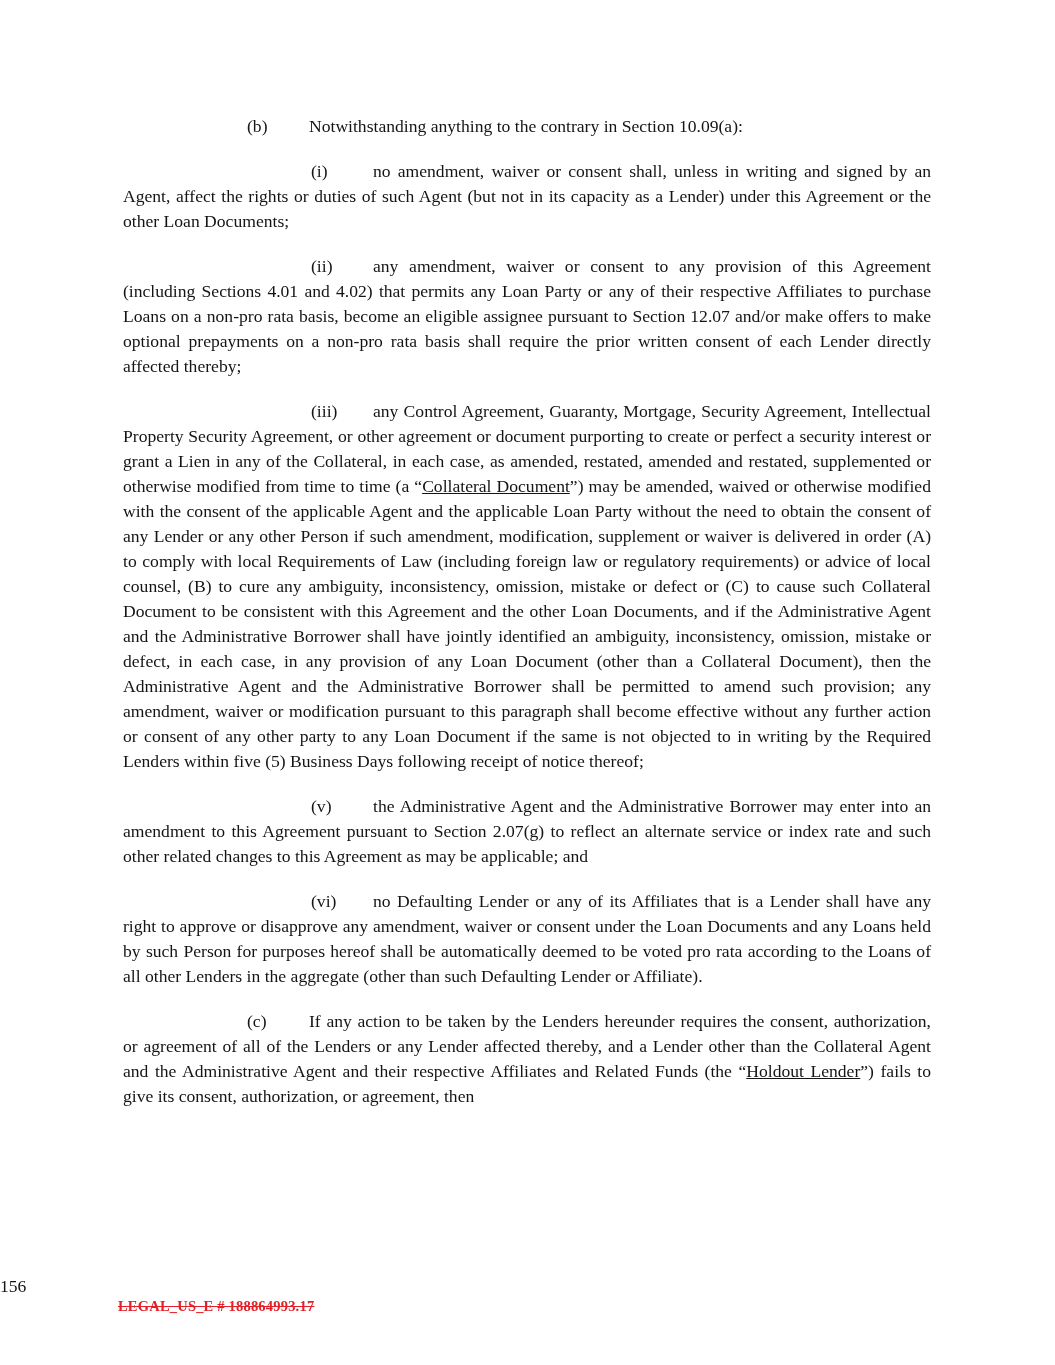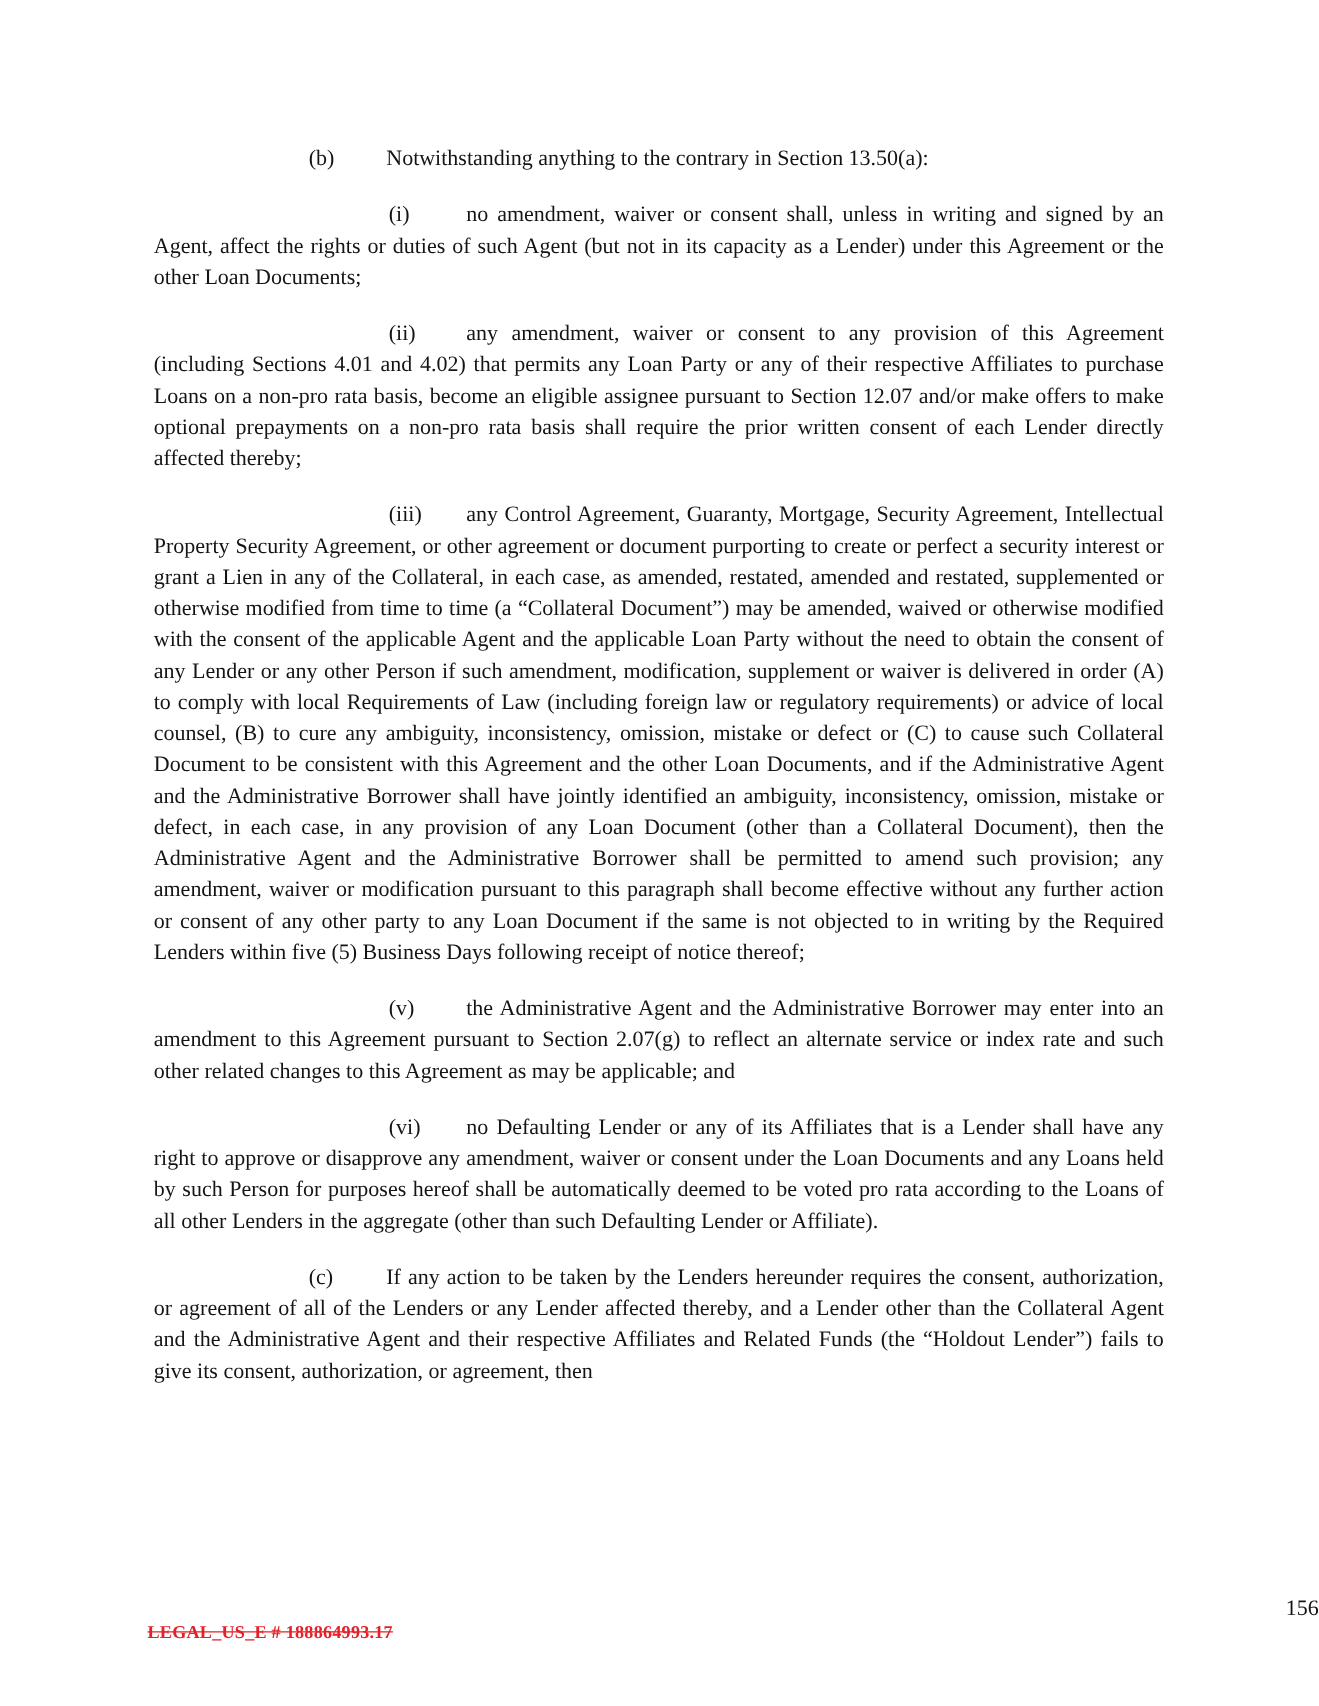--- a/index.html
+++ b/index.html
@@ -27,46 +27,46 @@
   .para {
     margin: 0 0 20px 0;
   }
   .para.level1 { text-indent: 124px; }
   .para.level2 { text-indent: 188px; margin-top: 13px; }
   .pnum {
     display: inline-block;
     width: 62px;
     text-indent: 0;
   }
-  .uline { }
+  .uline { text-decoration: underline; }
   .page-number {
     position: absolute;
     top: 1276px;
     left: 0;
     width: 1055px;
-    text-align: right;
+    text-align: left;
     font-size: 17.6px;
     color: #141414;
   }
   .stamp {
     position: absolute;
     top: 1298px;
     left: 118px;
     font-size: 14.5px;
     font-weight: bold;
     letter-spacing: 0.2px;
     text-decoration: line-through;
     text-align: center;
   }
 </style>
 </head>
 <body style="color: rgb(20, 20, 20); background: rgb(255, 255, 255);">
 
 <div class="doc-body">
-    <p class="para level1"><span class="pnum">(b)</span><span>Notwithstanding anything to the contrary in Section 13.50(a):</span></p>
+    <p class="para level1"><span class="pnum">(b)</span><span>Notwithstanding anything to the contrary in Section 10.09(a):</span></p>
     <p class="para level2"><span class="pnum">(i)</span><span>no amendment, waiver or consent shall, unless in writing and signed by an Agent, affect the rights or duties of such Agent (but not in its capacity as a Lender) under this Agreement or the other Loan Documents;</span></p>
     <p class="para level2"><span class="pnum">(ii)</span><span>any amendment, waiver or consent to any provision of this Agreement (including Sections 4.01 and 4.02) that permits any Loan Party or any of their respective Affiliates to purchase Loans on a non-pro rata basis, become an eligible assignee pursuant to Section 12.07 and/or make offers to make optional prepayments on a non-pro rata basis shall require the prior written consent of each Lender directly affected thereby;</span></p>
     <p class="para level2"><span class="pnum">(iii)</span><span>any Control Agreement, Guaranty, Mortgage, Security Agreement, Intellectual Property Security Agreement, or other agreement or document purporting to create or perfect a security interest or grant a Lien in any of the Collateral, in each case, as amended, restated, amended and restated, supplemented or otherwise modified from time to time (a “</span><span class="uline">Collateral Document</span><span>”) may be amended, waived or otherwise modified with the consent of the applicable Agent and the applicable Loan Party without the need to obtain the consent of any Lender or any other Person if such amendment, modification, supplement or waiver is delivered in order (A) to comply with local Requirements of Law (including foreign law or regulatory requirements) or advice of local counsel, (B) to cure any ambiguity, inconsistency, omission, mistake or defect or (C) to cause such Collateral Document to be consistent with this Agreement and the other Loan Documents, and if the Administrative Agent and the Administrative Borrower shall have jointly identified an ambiguity, inconsistency, omission, mistake or defect, in each case, in any provision of any Loan Document (other than a Collateral Document), then the Administrative Agent and the Administrative Borrower shall be permitted to amend such provision; any amendment, waiver or modification pursuant to this paragraph shall become effective without any further action or consent of any other party to any Loan Document if the same is not objected to in writing by the Required Lenders within five (5) Business Days following receipt of notice thereof;</span></p>
     <p class="para level2"><span class="pnum">(v)</span><span>the Administrative Agent and the Administrative Borrower may enter into an amendment to this Agreement pursuant to Section 2.07(g) to reflect an alternate service or index rate and such other related changes to this Agreement as may be applicable; and</span></p>
     <p class="para level2"><span class="pnum">(vi)</span><span>no Defaulting Lender or any of its Affiliates that is a Lender shall have any right to approve or disapprove any amendment, waiver or consent under the Loan Documents and any Loans held by such Person for purposes hereof shall be automatically deemed to be voted pro rata according to the Loans of all other Lenders in the aggregate (other than such Defaulting Lender or Affiliate).</span></p>
     <p class="para level1"><span class="pnum">(c)</span><span>If any action to be taken by the Lenders hereunder requires the consent, authorization, or agreement of all of the Lenders or any Lender affected thereby, and a Lender other than the Collateral Agent and the Administrative Agent and their respective Affiliates and Related Funds (the “</span><span class="uline">Holdout Lender</span><span>”) fails to give its consent, authorization, or agreement, then</span></p>
   </div>
 
 <div class="page-number">156</div>
 

